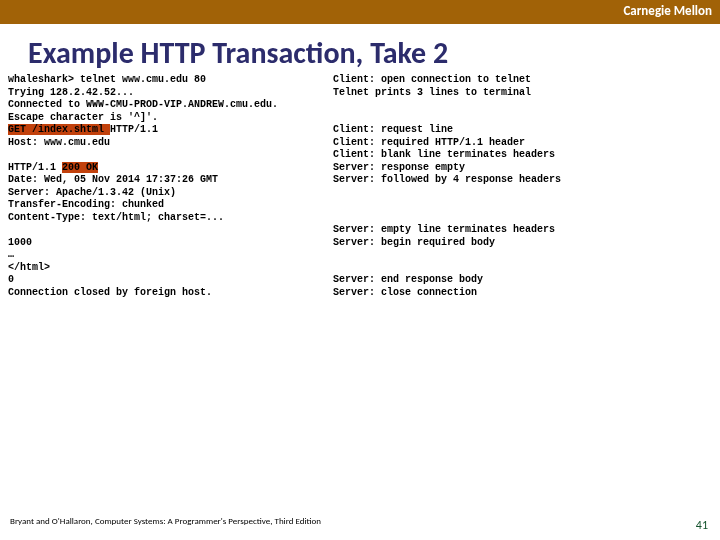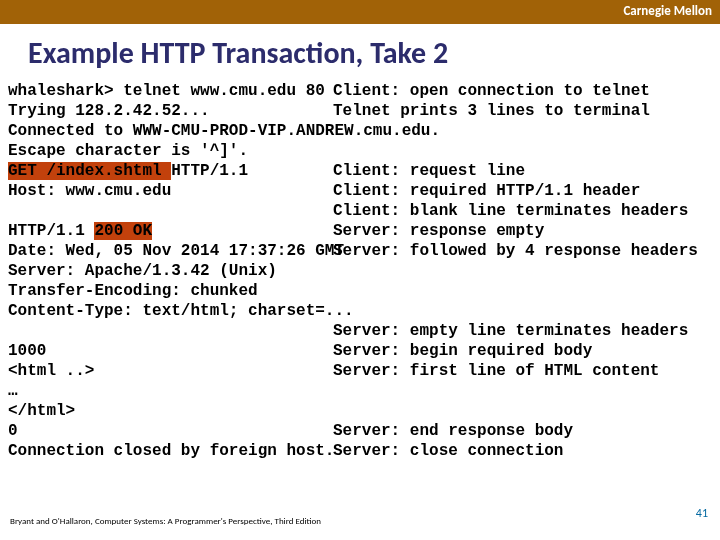--- a/index.html
+++ b/index.html
@@ -22,25 +22,25 @@
     right: 8px;
     top: 3px;
     color: #fff;
     font-weight: bold;
     font-size: 13px;
   }
   .title {
     font-size: 30px;
     font-weight: bold;
     color: #2c2c6c;
-    margin: 10px 0 10px 28px;
+    margin: 10px 0 3px 28px;
   }
   .code-area {
     font-family: "Courier New", monospace;
-    font-size: 16px;
+    font-size: 10px;
     font-weight: bold;
     line-height: 1.25;
     margin-left: 8px;
     position: relative;
   }
   .row {
     display: flex;
     white-space: pre;
   }
   .left {
@@ -61,23 +61,23 @@
     position: absolute;
     bottom: 14px;
     left: 10px;
     right: 10px;
     font-size: 9px;
     color: #000;
   }
   .page-num {
     position: absolute;
     right: 12px;
-    bottom: 20px;
+    bottom: 8px;
     font-size: 12px;
-    color: #0369a1;
+    color: #14532d;
   }
 </style>
 </head>
 <body>
 
 <div class="top-bar">
   <span class="uni">Carnegie Mellon</span>
 </div>
 
 <div class="title">Example HTTP Transaction, Take 2</div>
@@ -129,24 +129,20 @@
   </div>
   <div class="row">
     <span class="left"> </span>
     <span class="right"><span class="actor">Server:</span><span> empty line terminates headers</span></span>
   </div>
   <div class="row">
     <span class="left">1000</span>
     <span class="right"><span class="actor">Server:</span><span> begin required body</span></span>
   </div>
   <div class="row">
-    <span class="left">&lt;html ..&gt;</span>
-    <span class="right"><span class="actor">Server:</span><span> first line of HTML content</span></span>
-  </div>
-  <div class="row">
     <span class="left">…</span>
   </div>
   <div class="row">
     <span class="left">&lt;/html&gt;</span>
   </div>
   <div class="row">
     <span class="left">0</span>
     <span class="right"><span class="actor">Server:</span><span> end response body</span></span>
   </div>
   <div class="row">

